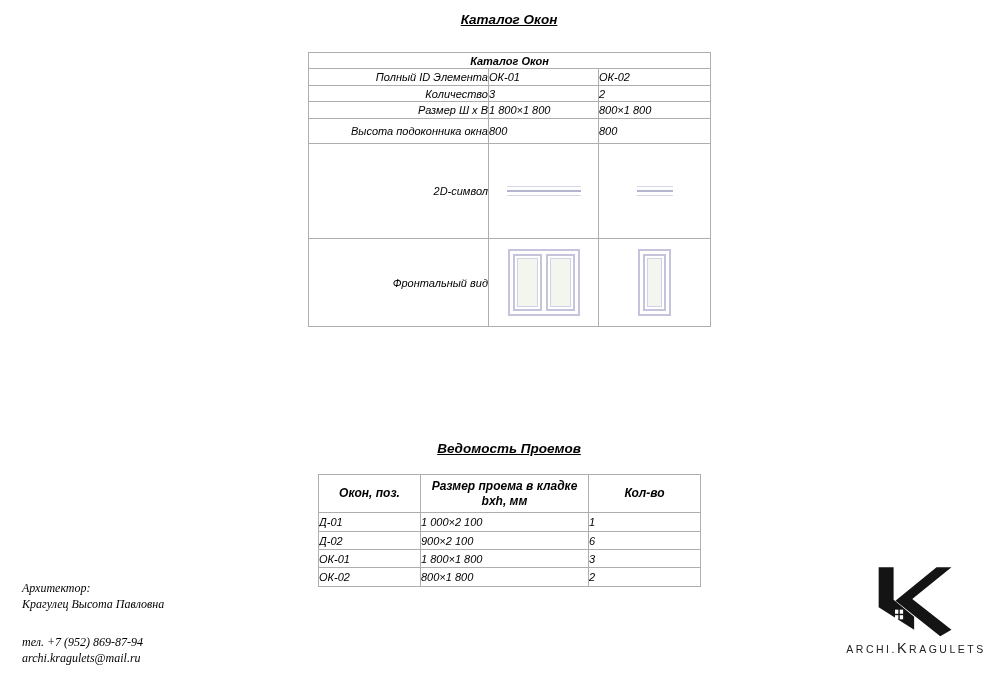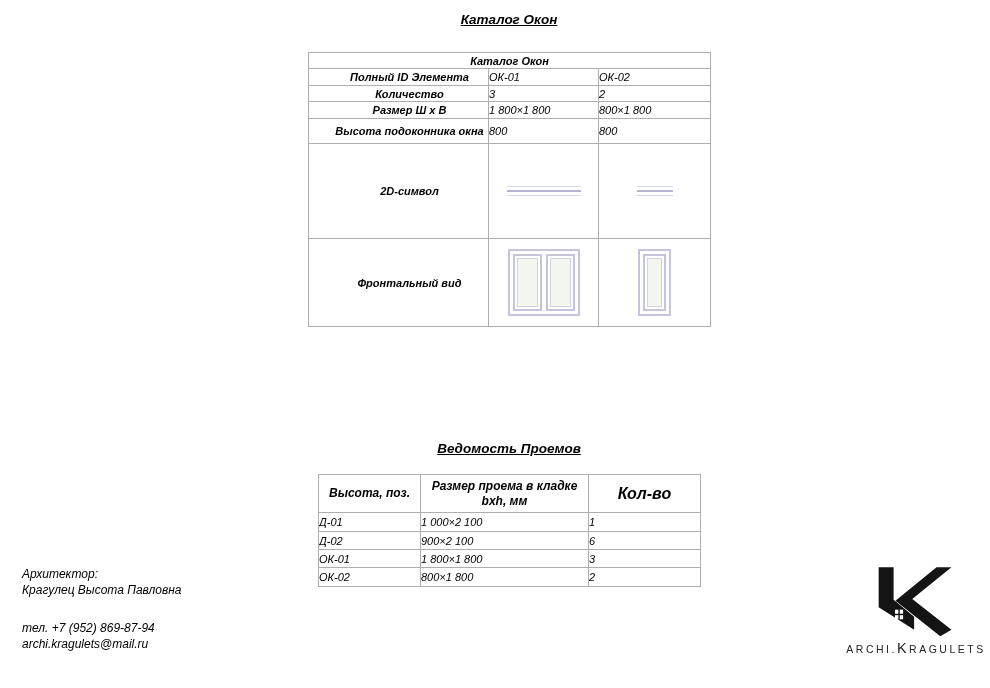--- a/index.html
+++ b/index.html
@@ -10,21 +10,21 @@
   }
   .abs{position:absolute;}
   .doc-title{
     font-weight:bold;font-style:italic;text-decoration:underline;
     font-size:13.5px;text-align:center;color:#000;
   }
   table{border-collapse:collapse;table-layout:fixed;}
   td{border:1px solid #aeaeae;font-size:11px;font-style:italic;color:#000;
      padding:0;vertical-align:middle;overflow:hidden;}
   .cap{font-weight:bold;text-align:center;}
-  .lbl{font-weight:bold;text-align:center;padding-left:22px;}
+  .lbl{font-weight:normal;text-align:right;padding-left:22px;}
   .val{}
   .hdr{font-weight:bold;text-align:center;line-height:1.25;}
 
   
   .sym{margin:0 auto;}
   .sym .l1,.sym .l3{height:1px;background:#d8d7e6;}
   .sym .l2{height:2px;background:#b6b5d0;margin:3px 0;}
 
   
   .win{margin:0 auto;display:flex;gap:4px;border:2px solid #c6c3dc;
@@ -121,26 +121,26 @@
 <div class="abs doc-title" style="left:318px;top:441px;width:382px;font-style:italic;">Ведомость Проемов</div>
 
 <table class="abs" style="left:318px;top:474px;width:382px;">
   <colgroup>
       <col style="width:102px">
       <col style="width:168px">
       <col style="width:112px">
     </colgroup>
   <tbody>
       <tr style="height:38px">
-    <td class="hdr" style="font-size:12px">Высота, поз.</td>
+    <td class="hdr" style="font-size:12px">Окон, поз.</td>
     <td class="hdr" style="font-size:12px">
       <div>Размер проема в кладке</div>
       <div>bхh, мм</div>
     </td>
-    <td class="hdr" style="font-size:16px">Кол-во</td>
+    <td class="hdr" style="font-size:12px">Кол-во</td>
   </tr>
   <tr style="height:19px">
     <td class="val">Д-01</td>
     <td class="val">1 000×2 100</td>
     <td class="val">1</td>
   </tr>
   <tr style="height:18px">
     <td class="val">Д-02</td>
     <td class="val">900×2 100</td>
     <td class="val">6</td>
@@ -151,21 +151,21 @@
     <td class="val">3</td>
   </tr>
   <tr style="height:19px">
     <td class="val">ОК-02</td>
     <td class="val">800×1 800</td>
     <td class="val">2</td>
   </tr>
 </tbody>
   </table>
 
-<div class="abs arch" style="left:22px;top:566px;">
+<div class="abs arch" style="left:22px;top:580px;font-family:Liberation Serif, serif;">
   <div>Архитектор:</div>
   <div>Крагулец Высота Павловна</div>
   <div class="gap"></div>
   <div>тел. +7 (952) 869-87-94</div>
   <div>archi.kragulets@mail.ru</div>
 </div>
 
 <div class="abs logo-box" style="left:841px;top:556px;">
   <svg width="96" height="84" viewBox="0 0 100 90" style="display:block;margin:0 auto;">
 

